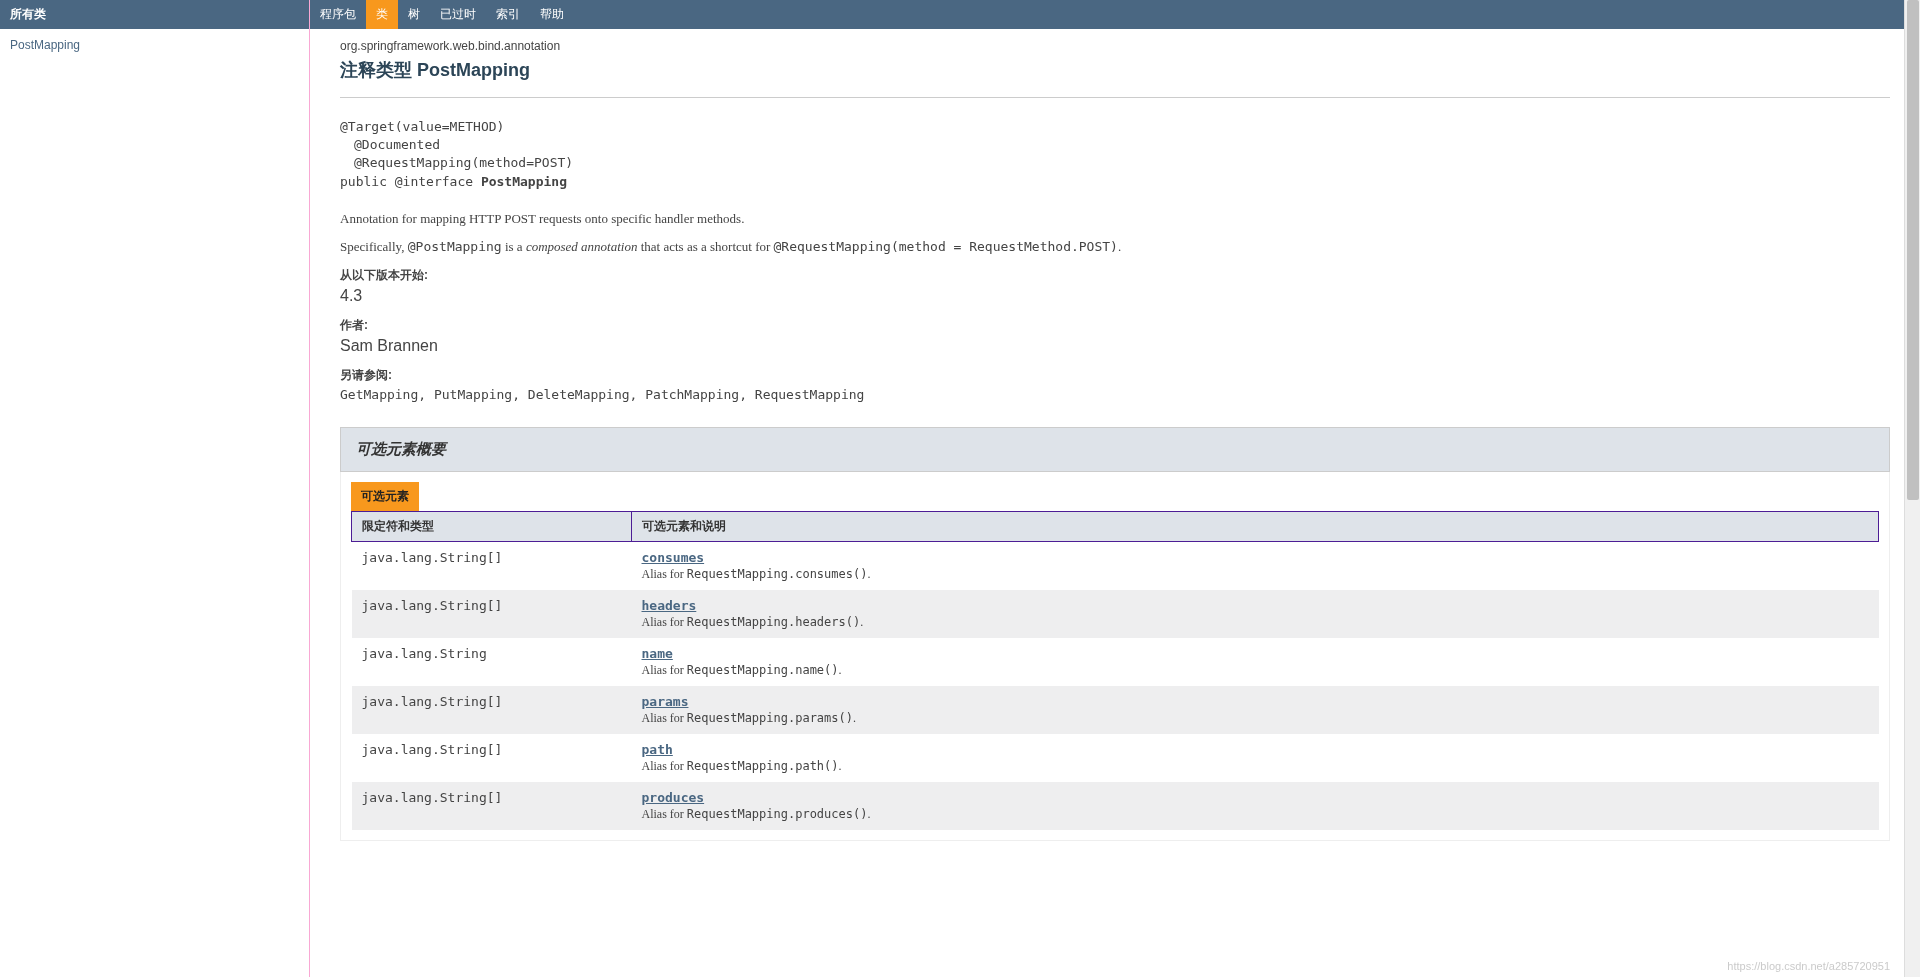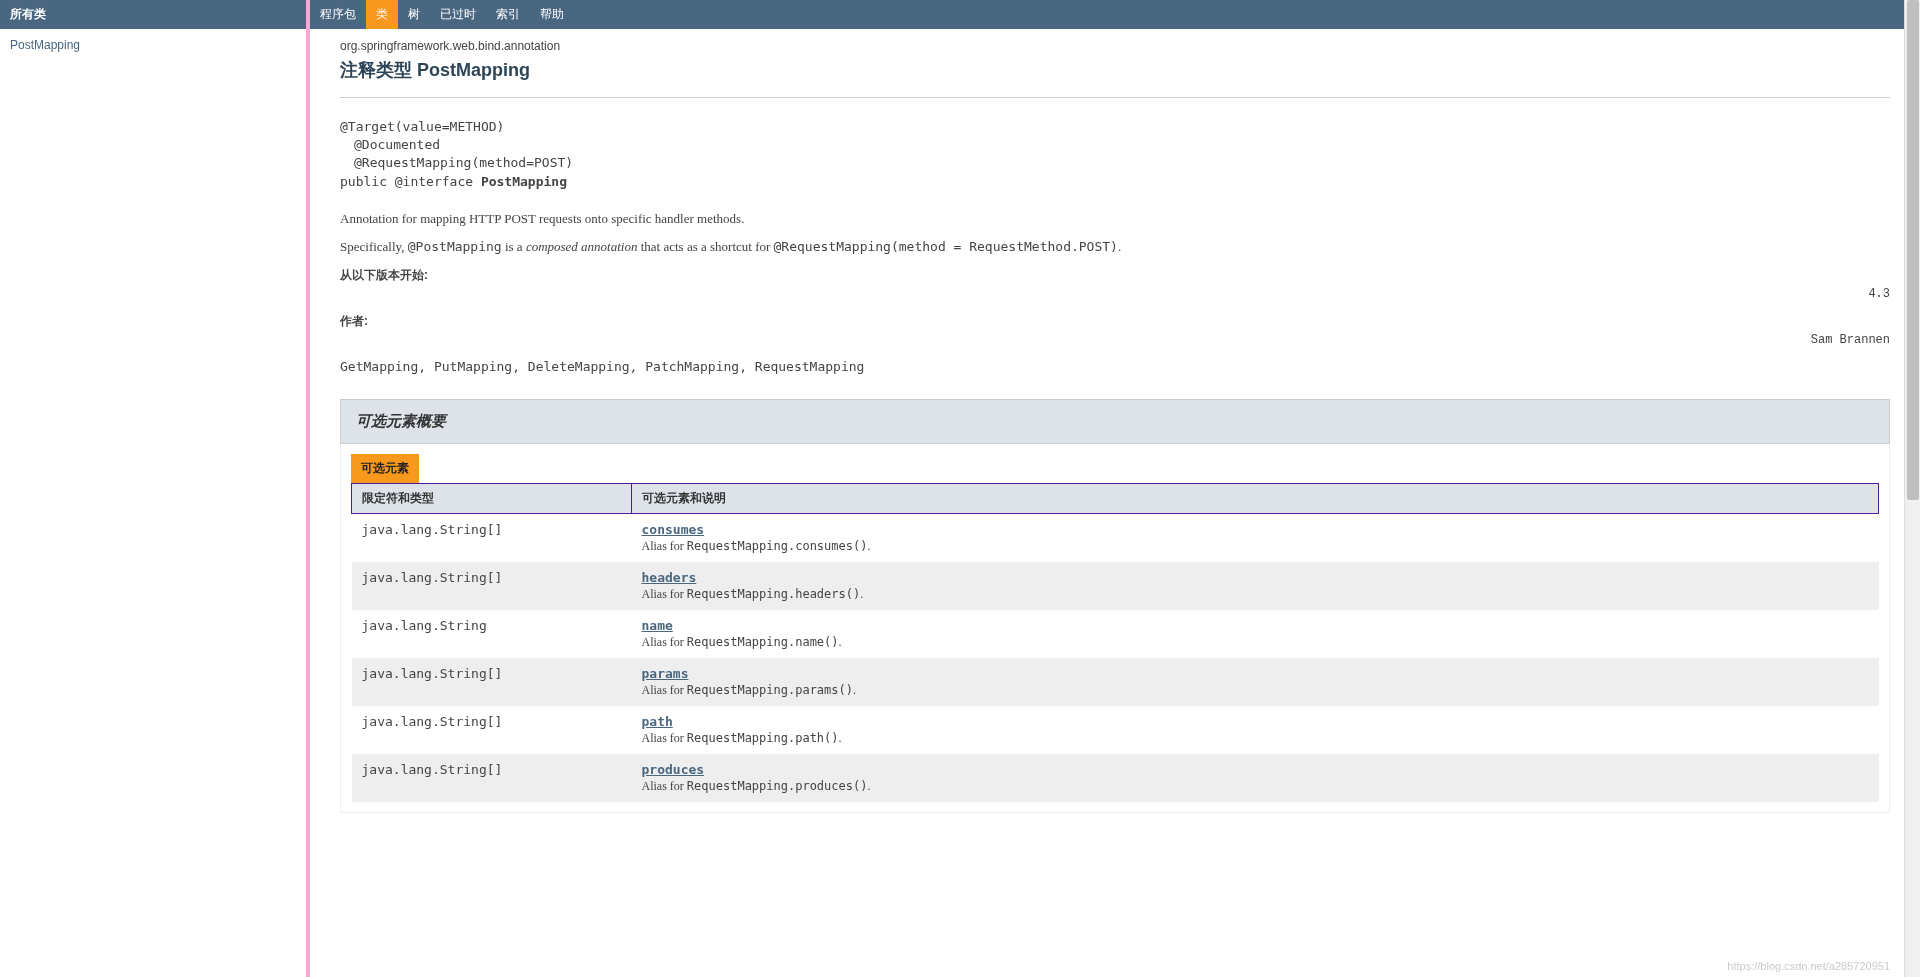--- a/index.html
+++ b/index.html
@@ -1,18 +1,18 @@
 <!DOCTYPE html>
 <html><head>
 <meta charset="utf-8">
 <style>
 * { box-sizing: border-box; margin: 0; padding: 0; }
 body { font-family: Arial, "Microsoft YaHei", sans-serif; font-size: 13px; color: #333; background: #fff; }
 .container { display: flex; height: 977px; }
-.sidebar { width: 310px; background: #fff; border-right: 4px solid #f9a8d4; overflow-y: auto; }
+.sidebar { width: 310px; background: #fff; border-right: 1px solid #f9a8d4; overflow-y: auto; }
 .sidebar-header { background: #4A6782; color: #fff; padding: 6px 10px; font-size: 12px; font-weight: bold; }
 .sidebar-content { padding: 8px 10px; }
 .sidebar-content a { color: #4A6782; text-decoration: none; font-size: 12px; }
 .main { flex: 1; overflow-y: auto; position: relative; }
 .topnav { background: #4A6782; padding: 0; display: flex; align-items: center; }
 .topnav-item { color: #fff; padding: 6px 10px; font-size: 12px; cursor: pointer; }
 .topnav-item.active { background: #F8981D; }
 .subnav { background: #dee3e9; padding: 5px 10px; font-size: 12px; }
 .subnav-row { display: flex; gap: 20px; margin-bottom: 2px; }
 .subnav-row:last-child { margin-bottom: 0; }
@@ -24,21 +24,21 @@
 hr { border: none; border-top: 1px solid #ccc; margin: 10px 0 20px; }
 .signature { font-family: Consolas, monospace; font-size: 13px; color: #444; margin-bottom: 20px; line-height: 1.4; }
 .signature .bold { font-weight: bold; }
 .indent1 { margin-left: 14px; }
 .description p { font-family: Georgia, serif; color: #444; margin-bottom: 12px; font-size: 13px; }
 .description code { font-family: Consolas, monospace; }
 .description em { font-style: italic; }
 .dl-group { margin-top: 10px; }
 .dl-label { font-size: 12px; font-weight: bold; color: #444; margin-bottom: 3px; }
 .dl-value { font-family: Consolas, monospace; font-size: 13px; color: #444; margin-bottom: 12px; }
-.dl-value.plain { font-family: Liberation Mono, monospace; font-size: 12px; text-align: right; }
+.dl-value.plain { font-family: Liberation Sans, sans-serif; font-size: 16px; }
 .summary-section { margin-top: 25px; background: #fff; padding: 0; }
 .summary-header { background: #dee3e9; padding: 12px 15px; font-style: italic; font-weight: bold; font-size: 15px; color: #333; border: 1px solid #ccc; }
 .summary-body { border: 1px solid #eee; border-top: none; }
 .table-caption { display: inline-block; background: #F8981D; color: #222; font-weight: bold; padding: 6px 10px; font-size: 12px; margin: 10px 0 0 10px; }
 .elem-table { width: calc(100% - 20px); margin: 0 10px 10px; border-collapse: collapse; }
 .elem-table th { background: #dee3e9; text-align: left; padding: 6px 10px; font-size: 12px; font-weight: bold; color: #333; border: 1px solid #4c1d95; }
 .elem-table td { padding: 8px 10px; font-size: 13px; vertical-align: top; border: none; }
 .elem-table tr.alt { background: #eeeeef; }
 .elem-table td.type { font-family: Consolas, monospace; color: #444; width: 280px; }
 .elem-table td .elem-name { font-family: Consolas, monospace; color: #4A6782; font-weight: bold; display: block; }
@@ -89,20 +89,21 @@
         <p>
           <span>Specifically, </span><code>@PostMapping</code><span> is a </span><em>composed annotation</em><span> that acts as a shortcut for </span><code>@RequestMapping(method = RequestMethod.POST)</code><span>.</span>
         </p>
       </div>
 
       <div class="dl-group">
         <div class="dl-label">从以下版本开始:</div>
         <div class="dl-value plain">4.3</div>
         <div class="dl-label">作者:</div>
         <div class="dl-value plain">Sam Brannen</div>
+        <div class="dl-label">另请参阅:</div>
         <div class="dl-value">GetMapping, PutMapping, DeleteMapping, PatchMapping, RequestMapping</div>
       </div>
 
       <div class="summary-section">
         <div class="summary-header">可选元素概要</div>
         <div class="summary-body">
           <span class="table-caption">可选元素</span>
           <table class="elem-table">
             <thead>
               <tr>

